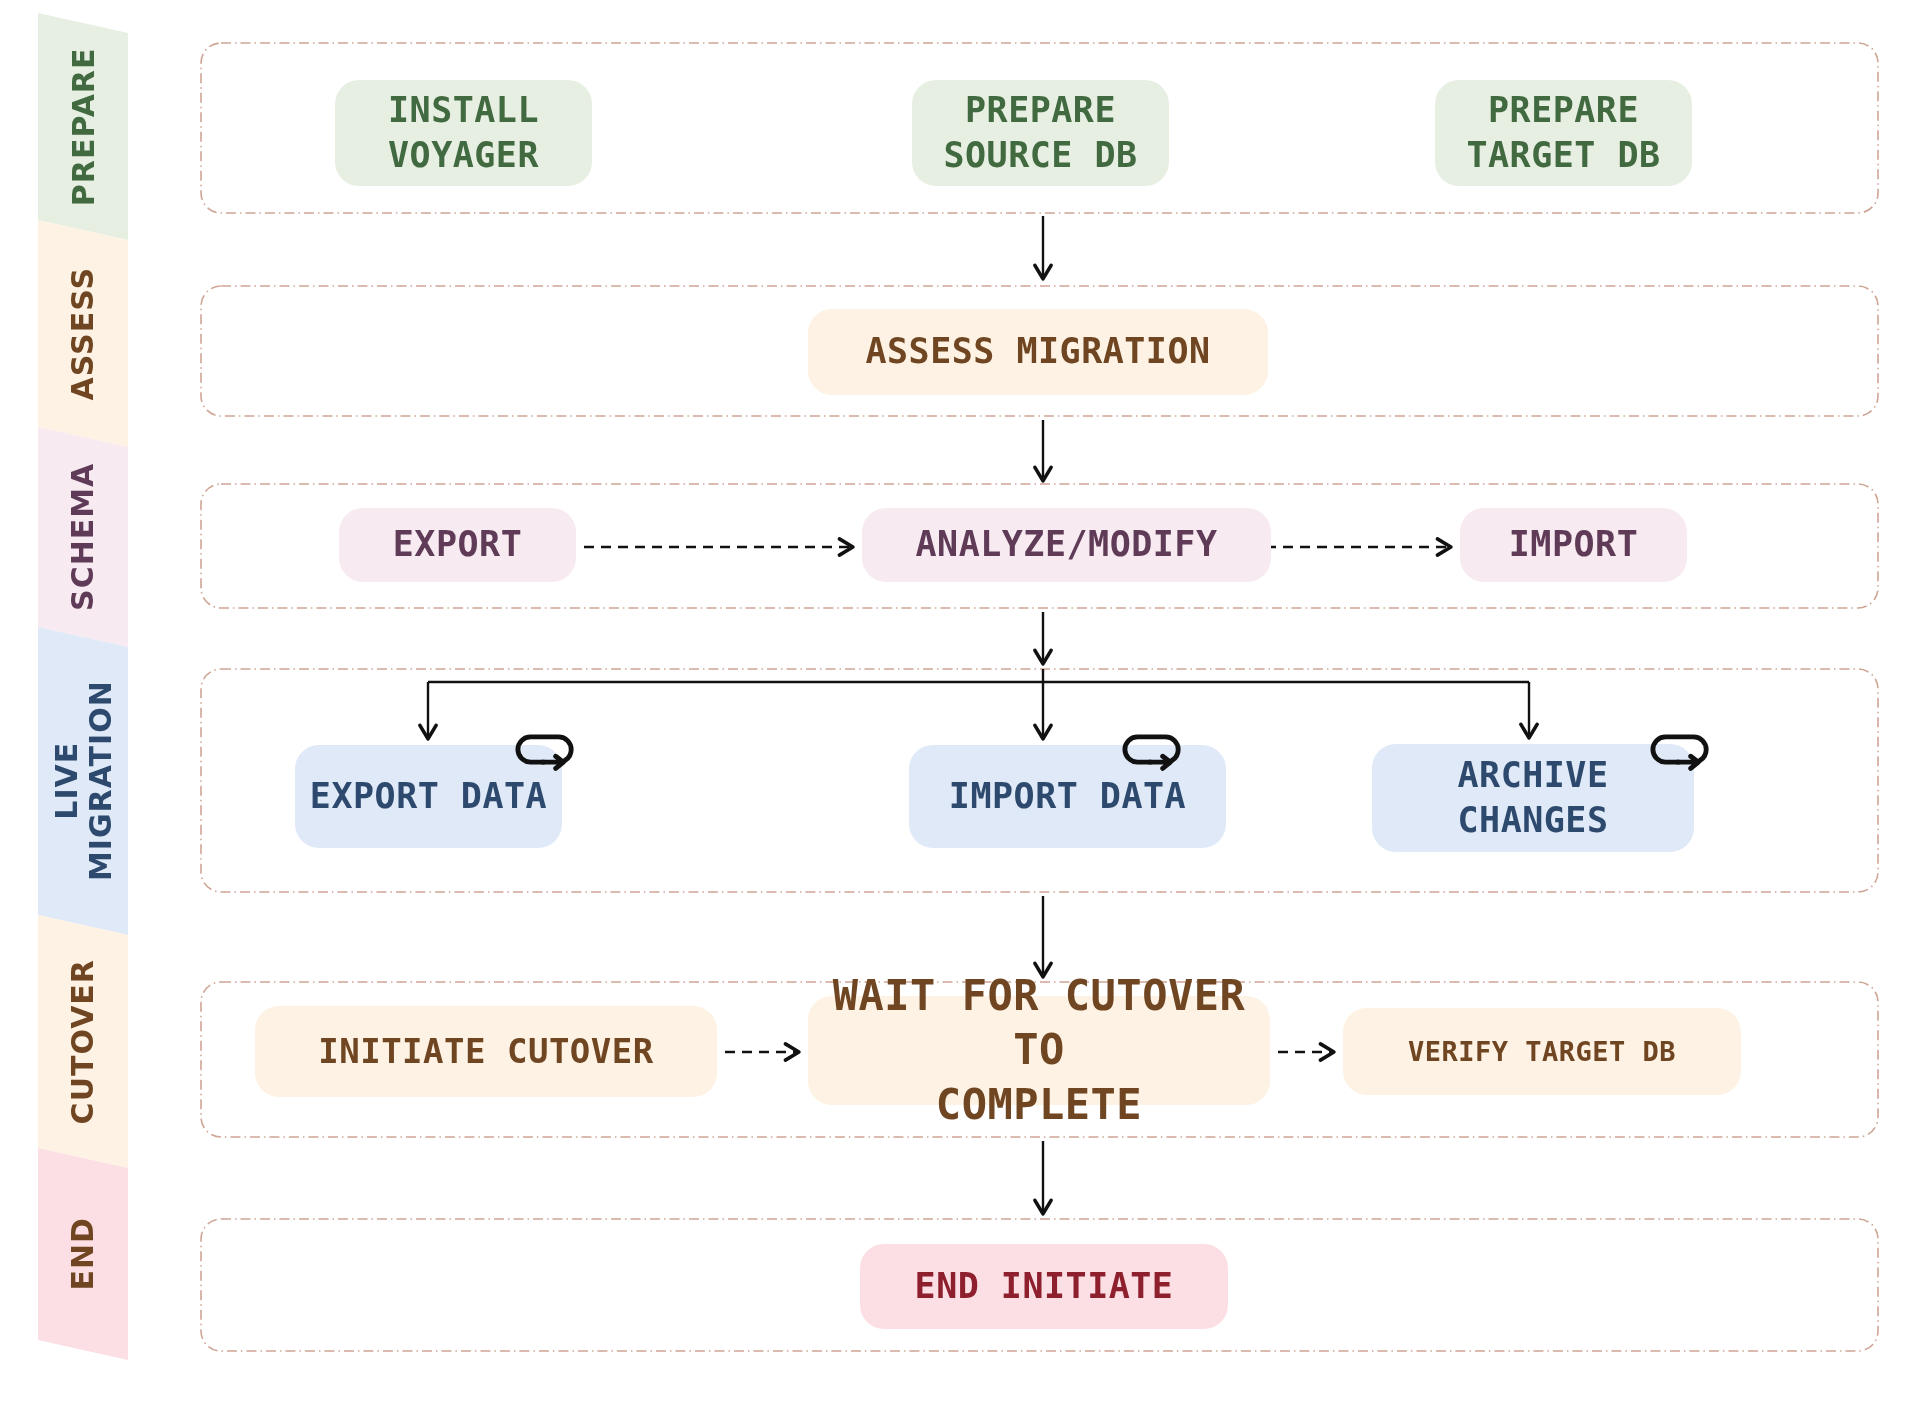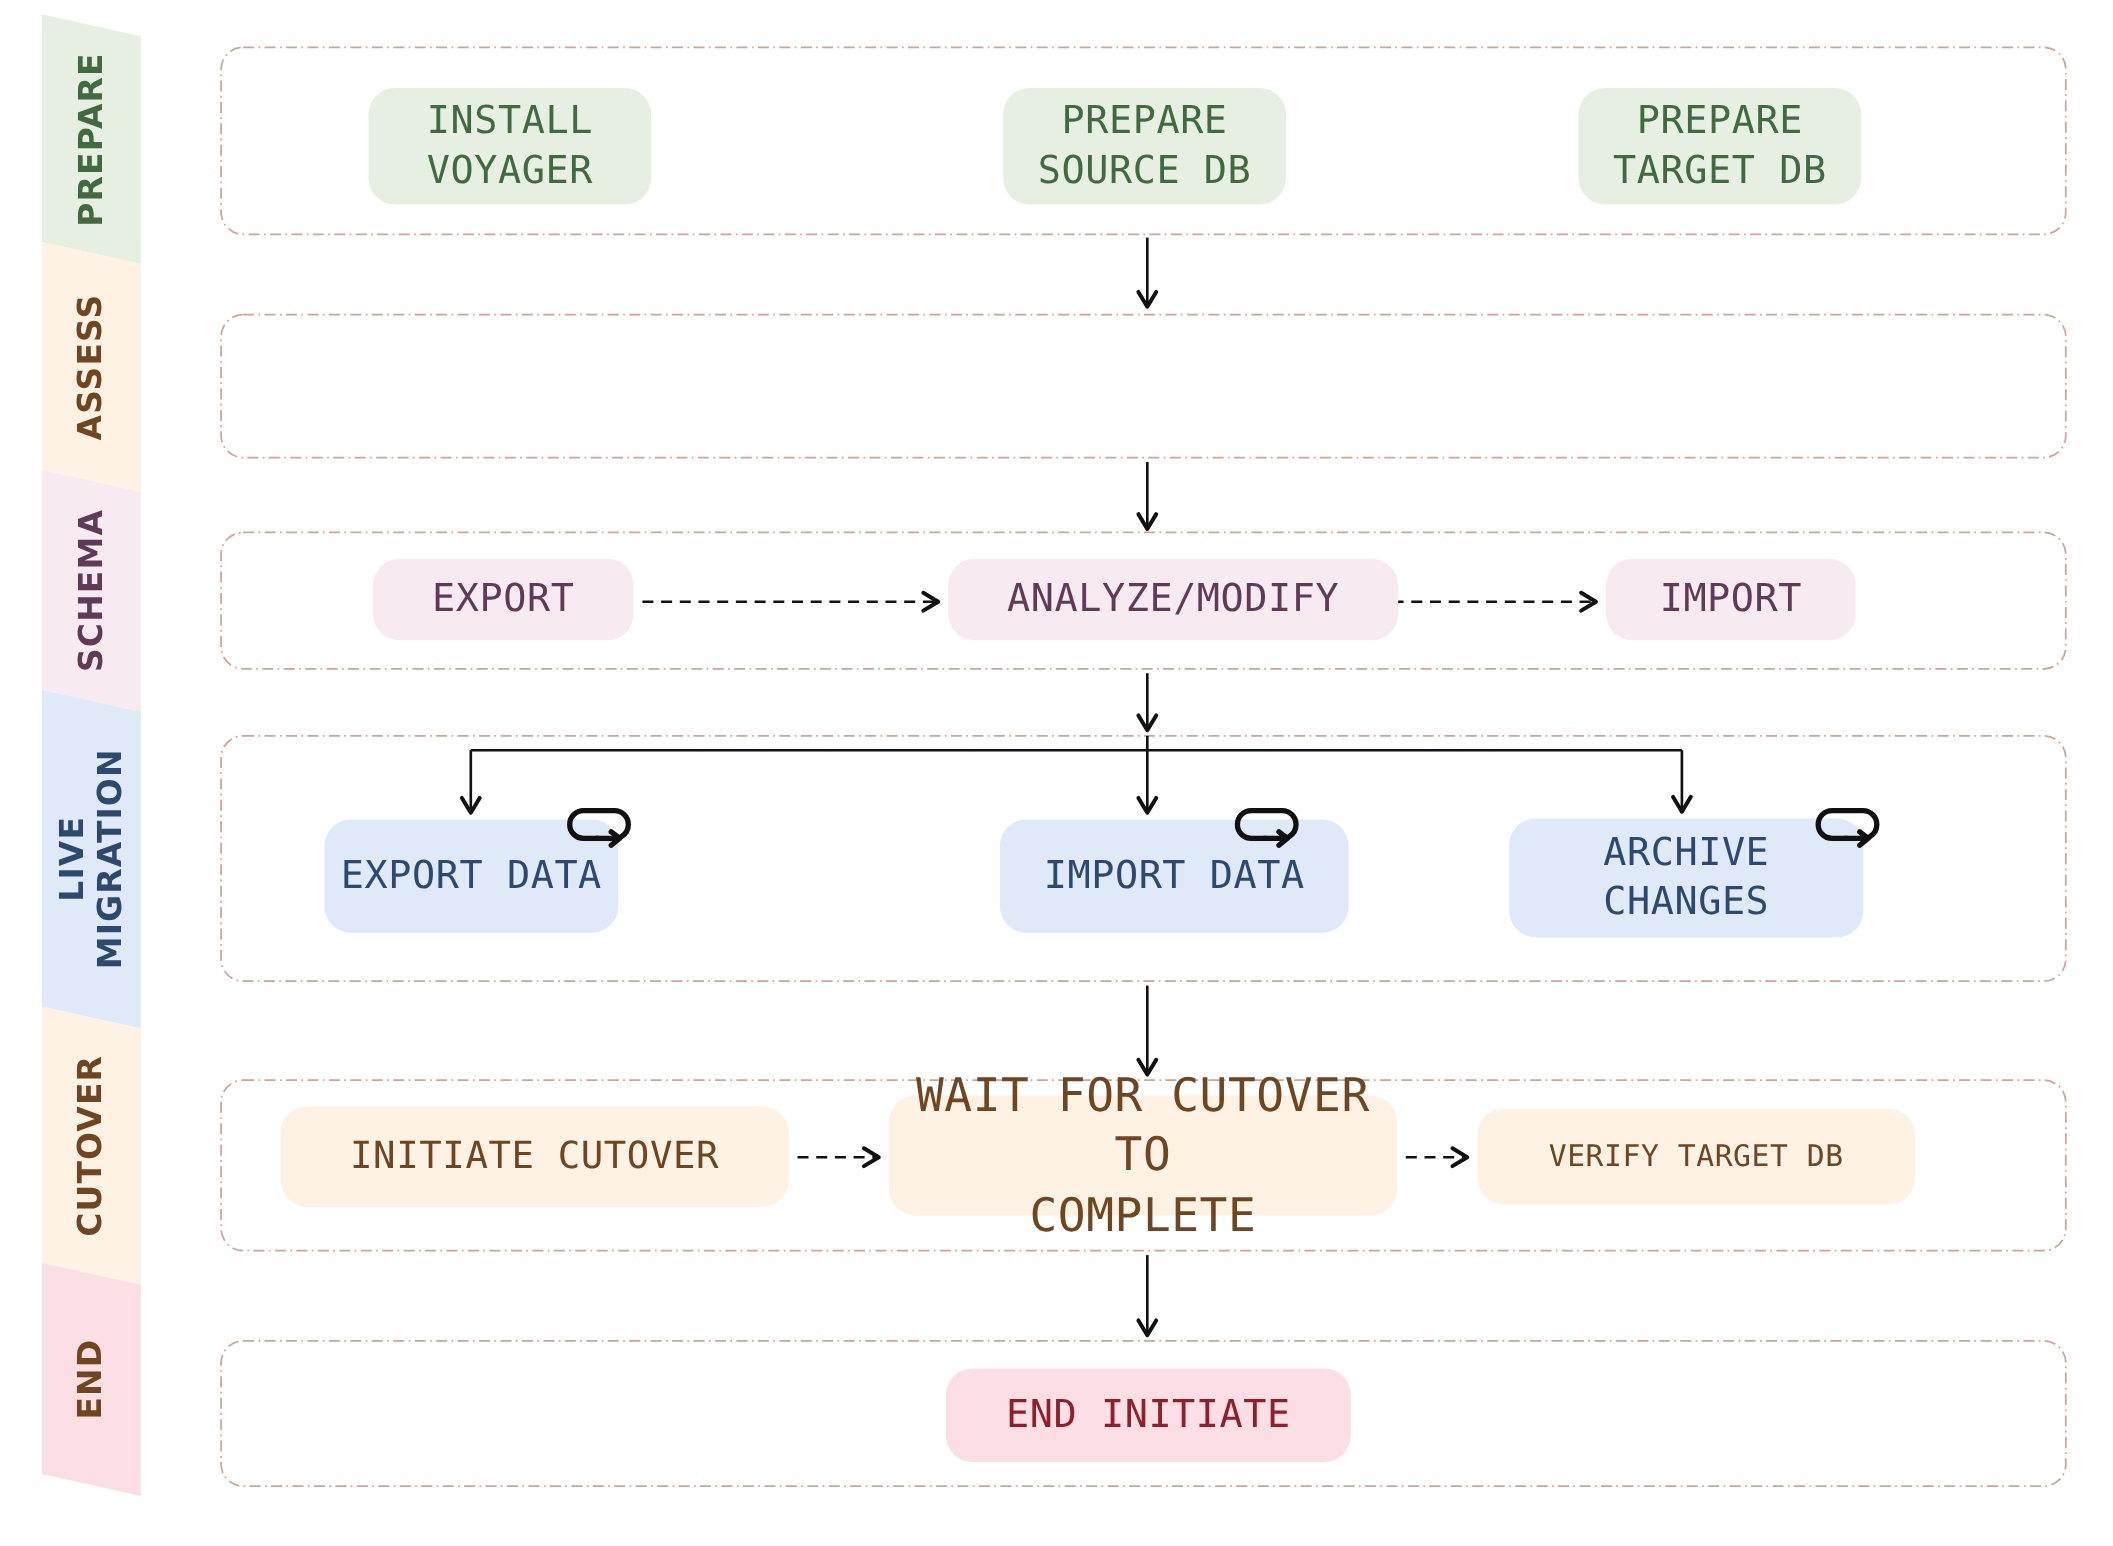--- a/index.html
+++ b/index.html
@@ -33,21 +33,21 @@
   .phase.t-schema{background:var(--schema-bg);}   .phase.t-schema .phase-label{color:var(--schema-text);}
   .phase.t-live{background:var(--live-bg);}       .phase.t-live .phase-label{color:var(--live-text);}
   .phase.t-cutover{background:var(--cutover-bg);} .phase.t-cutover .phase-label{color:var(--cutover-text);}
   .phase.t-end{background:var(--end-bg);}         .phase.t-end .phase-label{color:var(--sidebar-end-text);}
 
   
   .node{
     position:absolute;z-index:3;
     display:flex;align-items:center;justify-content:center;
     border-radius:24px;
-    font-weight:normal;font-size:35px;line-height:1.3;
+    font-weight:bold;font-size:35px;line-height:1.3;
     white-space:pre-line;text-align:center;letter-spacing:0.5px;
   }
   .node.p-green{background:var(--prepare-bg);color:var(--prepare-text);}
   .node.p-cream{background:var(--assess-bg);color:var(--assess-text);}
   .node.p-pink{background:var(--schema-bg);color:var(--schema-text);}
   .node.p-blue{background:var(--live-bg);color:var(--live-text);}
   .node.p-red{background:var(--end-bg);color:var(--end-text);}
 
   
   .loop-icon{position:absolute;z-index:4;width:62px;height:45px;}
@@ -112,20 +112,21 @@
     </div>
   </aside>
 
   <div class="node p-green" style="left:335px;top:80px;width:257px;height:106px">INSTALL
 VOYAGER</div>
   <div class="node p-green" style="left:912px;top:80px;width:257px;height:106px">PREPARE
 SOURCE DB</div>
   <div class="node p-green" style="left:1435px;top:80px;width:257px;height:106px">PREPARE
 TARGET DB</div>
 
+  <div class="node p-cream" style="left:808px;top:309px;width:460px;height:86px">ASSESS MIGRATION</div>
 
   <div class="node p-pink" style="left:339px;top:508px;width:237px;height:74px">EXPORT</div>
   <div class="node p-pink" style="left:862px;top:508px;width:409px;height:74px">ANALYZE/MODIFY</div>
   <div class="node p-pink" style="left:1460px;top:508px;width:227px;height:74px">IMPORT</div>
 
   <div class="node p-blue" style="left:295px;top:745px;width:267px;height:103px">EXPORT DATA</div>
   <div class="node p-blue" style="left:909px;top:745px;width:317px;height:103px">IMPORT DATA</div>
   <div class="node p-blue" style="left:1372px;top:744px;width:322px;height:108px">ARCHIVE
 CHANGES</div>
 

